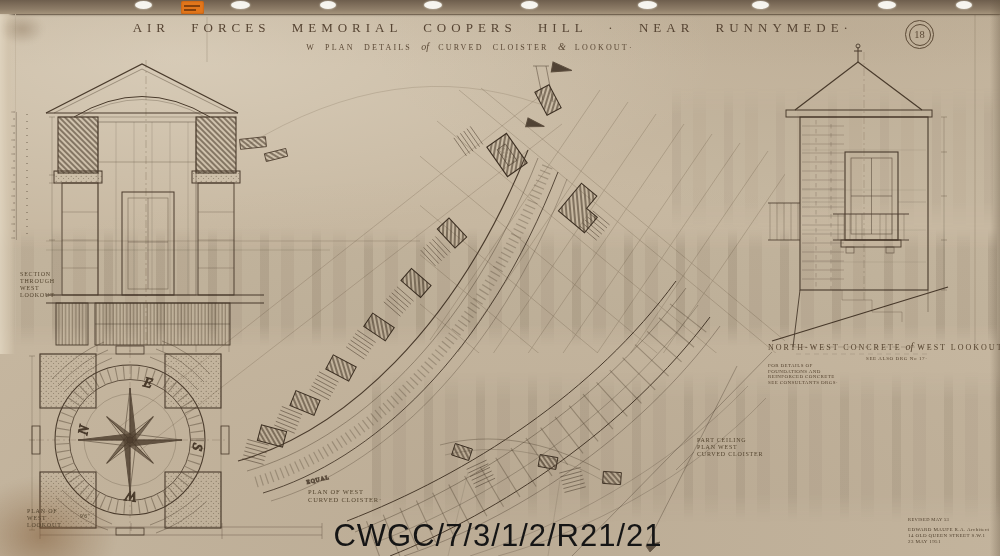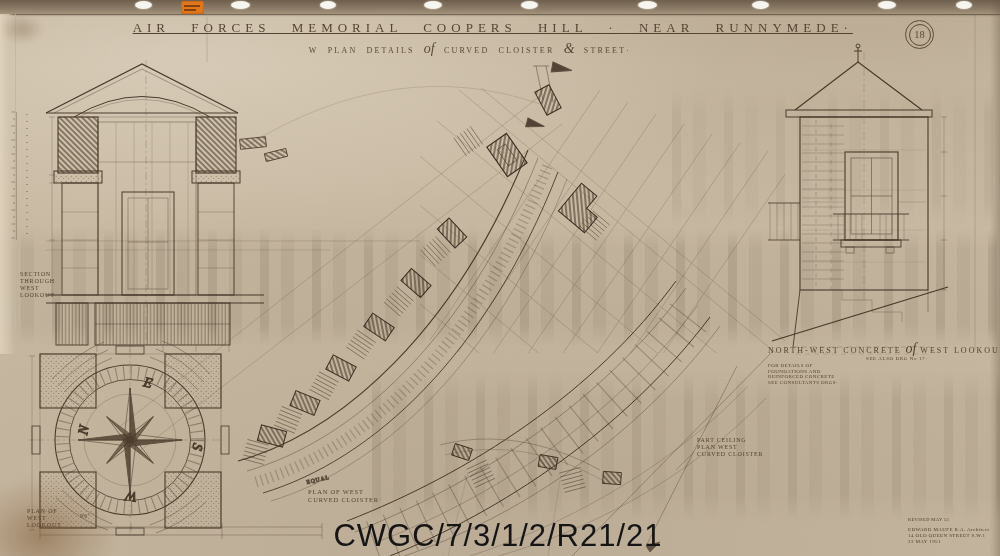--- a/index.html
+++ b/index.html
@@ -36,24 +36,24 @@
     background-color:rgba(95,80,62,.05);
     background-image:repeating-linear-gradient(90deg,
       rgba(88,74,58,.14) 0 9px, rgba(88,74,58,0) 9px 21px,
       rgba(88,74,58,.08) 21px 34px, rgba(88,74,58,0) 34px 52px);
     -webkit-mask-image:linear-gradient(180deg,transparent,#000 18%,#000 82%,transparent);
     mask-image:linear-gradient(180deg,transparent,#000 18%,#000 82%,transparent);}
   .band1{left:0;top:228px;width:1000px;height:118px;opacity:.8;}
   .band2{left:372px;top:372px;width:628px;height:150px;opacity:.6;}
   .band3{left:672px;top:88px;width:328px;height:140px;opacity:.35;}
   .title{top:20px;left:50%;transform:translateX(-51%);white-space:nowrap;
-    font-size:13px;letter-spacing:5px;word-spacing:13px;color:#564433;text-decoration:underline;}
+    font-size:13px;letter-spacing:5px;word-spacing:13px;color:#564433;}
   .subtitle{top:41px;left:47%;transform:translateX(-50%);white-space:nowrap;
     font-size:8px;letter-spacing:2.2px;word-spacing:5px;color:#5b4936;}
-  .it{font-style:italic;letter-spacing:0;font-size:14px;}
+  .it{font-style:italic;letter-spacing:0;font-size:10px;}
   .sheetnum{left:905px;top:20px;width:27px;height:27px;border:1.2px solid #5c4a36;
     border-radius:50%;display:flex;align-items:center;justify-content:center;color:#5c4a36;}
   .sheetnum .inner{width:20px;height:20px;border:1px solid #5c4a36;border-radius:50%;
     display:flex;align-items:center;justify-content:center;font-size:10.5px;}
   .lbl{color:#54452f;font-size:6px;letter-spacing:.8px;line-height:7px;white-space:nowrap;}
   .lbl div{white-space:nowrap;}
   .elev-title{left:768px;top:341px;font-size:8px;letter-spacing:2px;color:#55432f;white-space:nowrap;}
   .elev-ref{left:866px;top:356px;font-size:5px;letter-spacing:.6px;color:#55432f;}
   .elev-note{left:768px;top:363px;font-size:5px;line-height:5.6px;letter-spacing:.4px;color:#55432f;}
   .tblock{left:908px;top:517px;font-size:5px;line-height:6px;letter-spacing:.4px;color:#50402e;}
@@ -343,21 +343,21 @@
     <i></i>
     <i></i>
   </div>
 
 <div class="abs title">AIR FORCES MEMORIAL COOPERS HILL · NEAR RUNNYMEDE·</div>
 <div class="abs subtitle">
   <span>W PLAN DETAILS</span>
   <span class="it">of</span>
   <span>CURVED CLOISTER</span>
   <span class="it">&amp;</span>
-  <span>STREET·</span>
+  <span>LOOKOUT·</span>
 </div>
 
 <div class="abs sheetnum">
   <div class="inner">
       <span>18</span>
     </div>
 </div>
 
 <div class="abs lbl" style="left:20px;top:271px;">
   <div>SECTION</div>

